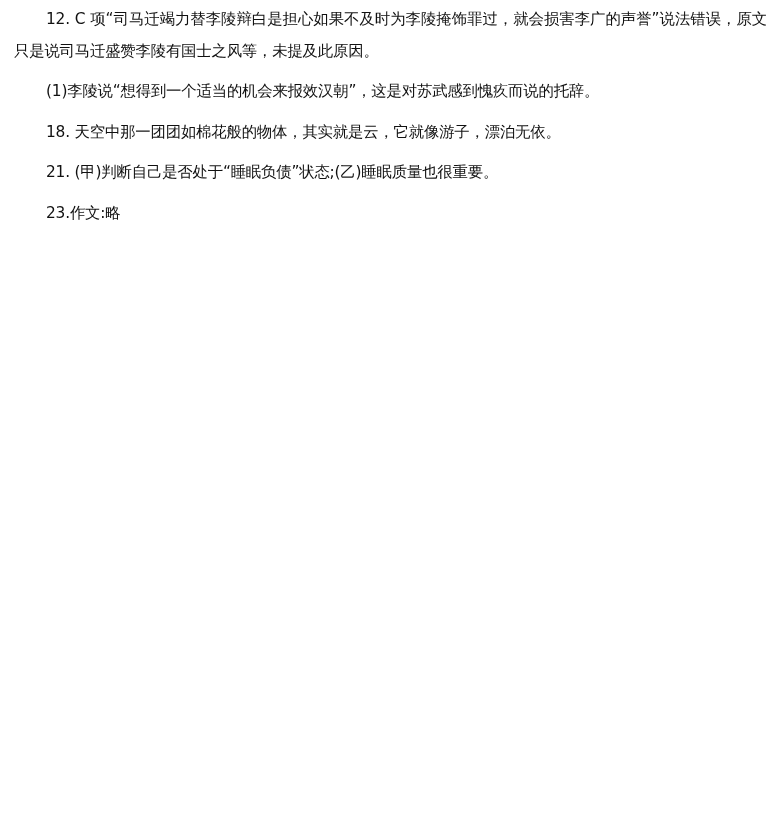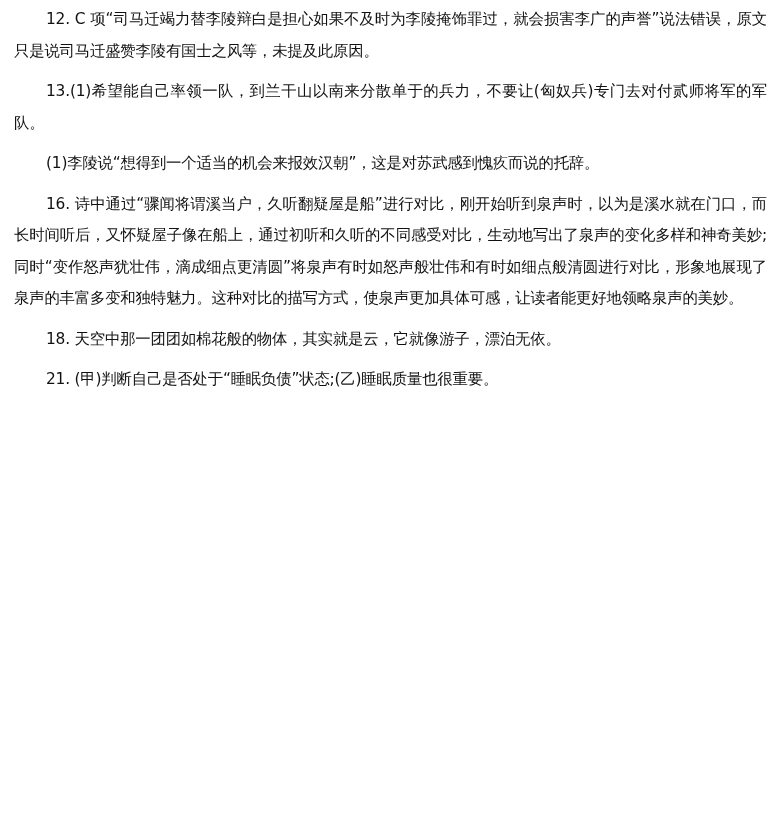--- a/index.html
+++ b/index.html
@@ -16,18 +16,17 @@
     text-indent: 32px;
     letter-spacing: -0.2px;
     text-align: justify;
   }
 </style>
 </head>
 <body>
 
 <div class="doc">
   <p class="para">12. C 项“司马迁竭力替李陵辩白是担心如果不及时为李陵掩饰罪过，就会损害李广的声誉”说法错误，原文只是说司马迁盛赞李陵有国士之风等，未提及此原因。</p>
-  <p class="para">13.(1)希望能自己率领一队，到兰干山以南来分散单于的兵力，不要让(匈奴兵)专门去对付贰师将军的军队。</p>
   <p class="para">(1)李陵说“想得到一个适当的机会来报效汉朝”，这是对苏武感到愧疚而说的托辞。</p>
-  <p class="para">16. 诗中通过“骤闻将谓溪当户，久听翻疑屋是船”进行对比，刚开始听到泉声时，以为是溪水就在门口，而长时间听后，又怀疑屋子像在船上，通过初听和久听的不同感受对比，生动地写出了泉声的变化多样和神奇美妙;同时“变作怒声犹壮伟，滴成细点更清圆”将泉声有时如怒声般壮伟和有时如细点般清圆进行对比，形象地展现了泉声的丰富多变和独特魅力。这种对比的描写方式，使泉声更加具体可感，让读者能更好地领略泉声的美妙。</p>
   <p class="para">18. 天空中那一团团如棉花般的物体，其实就是云，它就像游子，漂泊无依。</p>
   <p class="para">21. (甲)判断自己是否处于“睡眠负债”状态;(乙)睡眠质量也很重要。</p>
+  <p class="para">23.作文:略</p>
 </div>
 
 </body></html>

